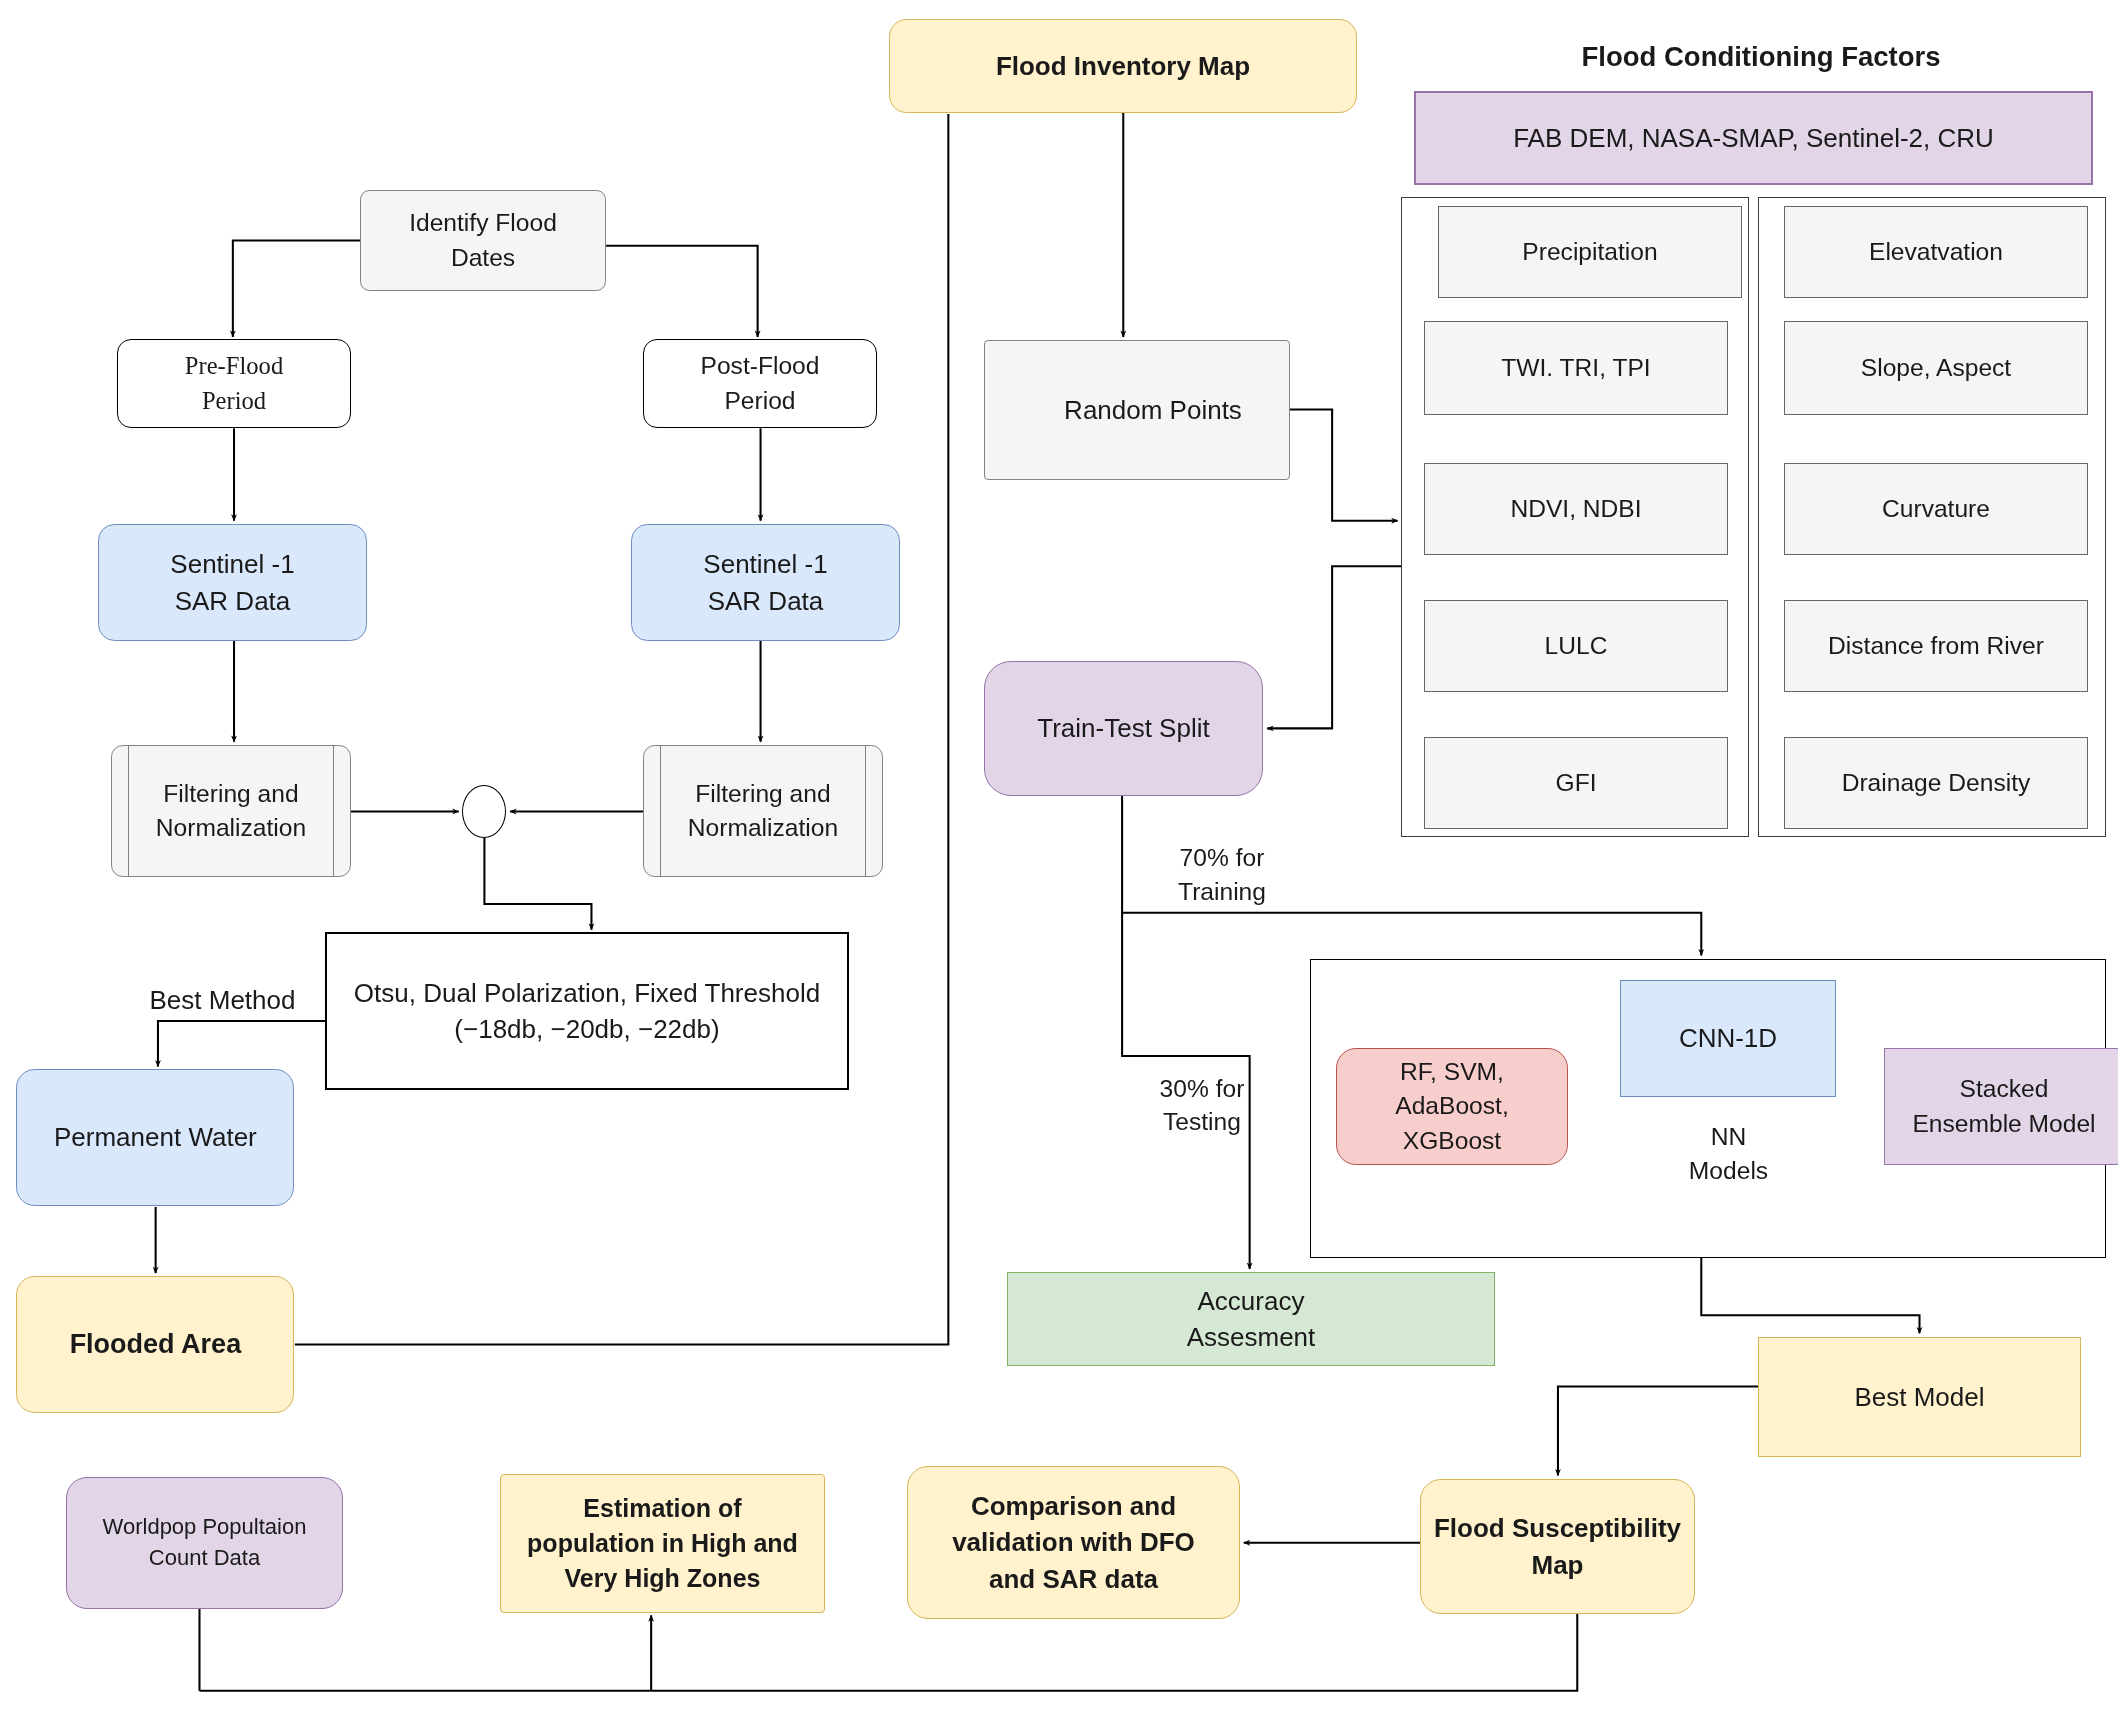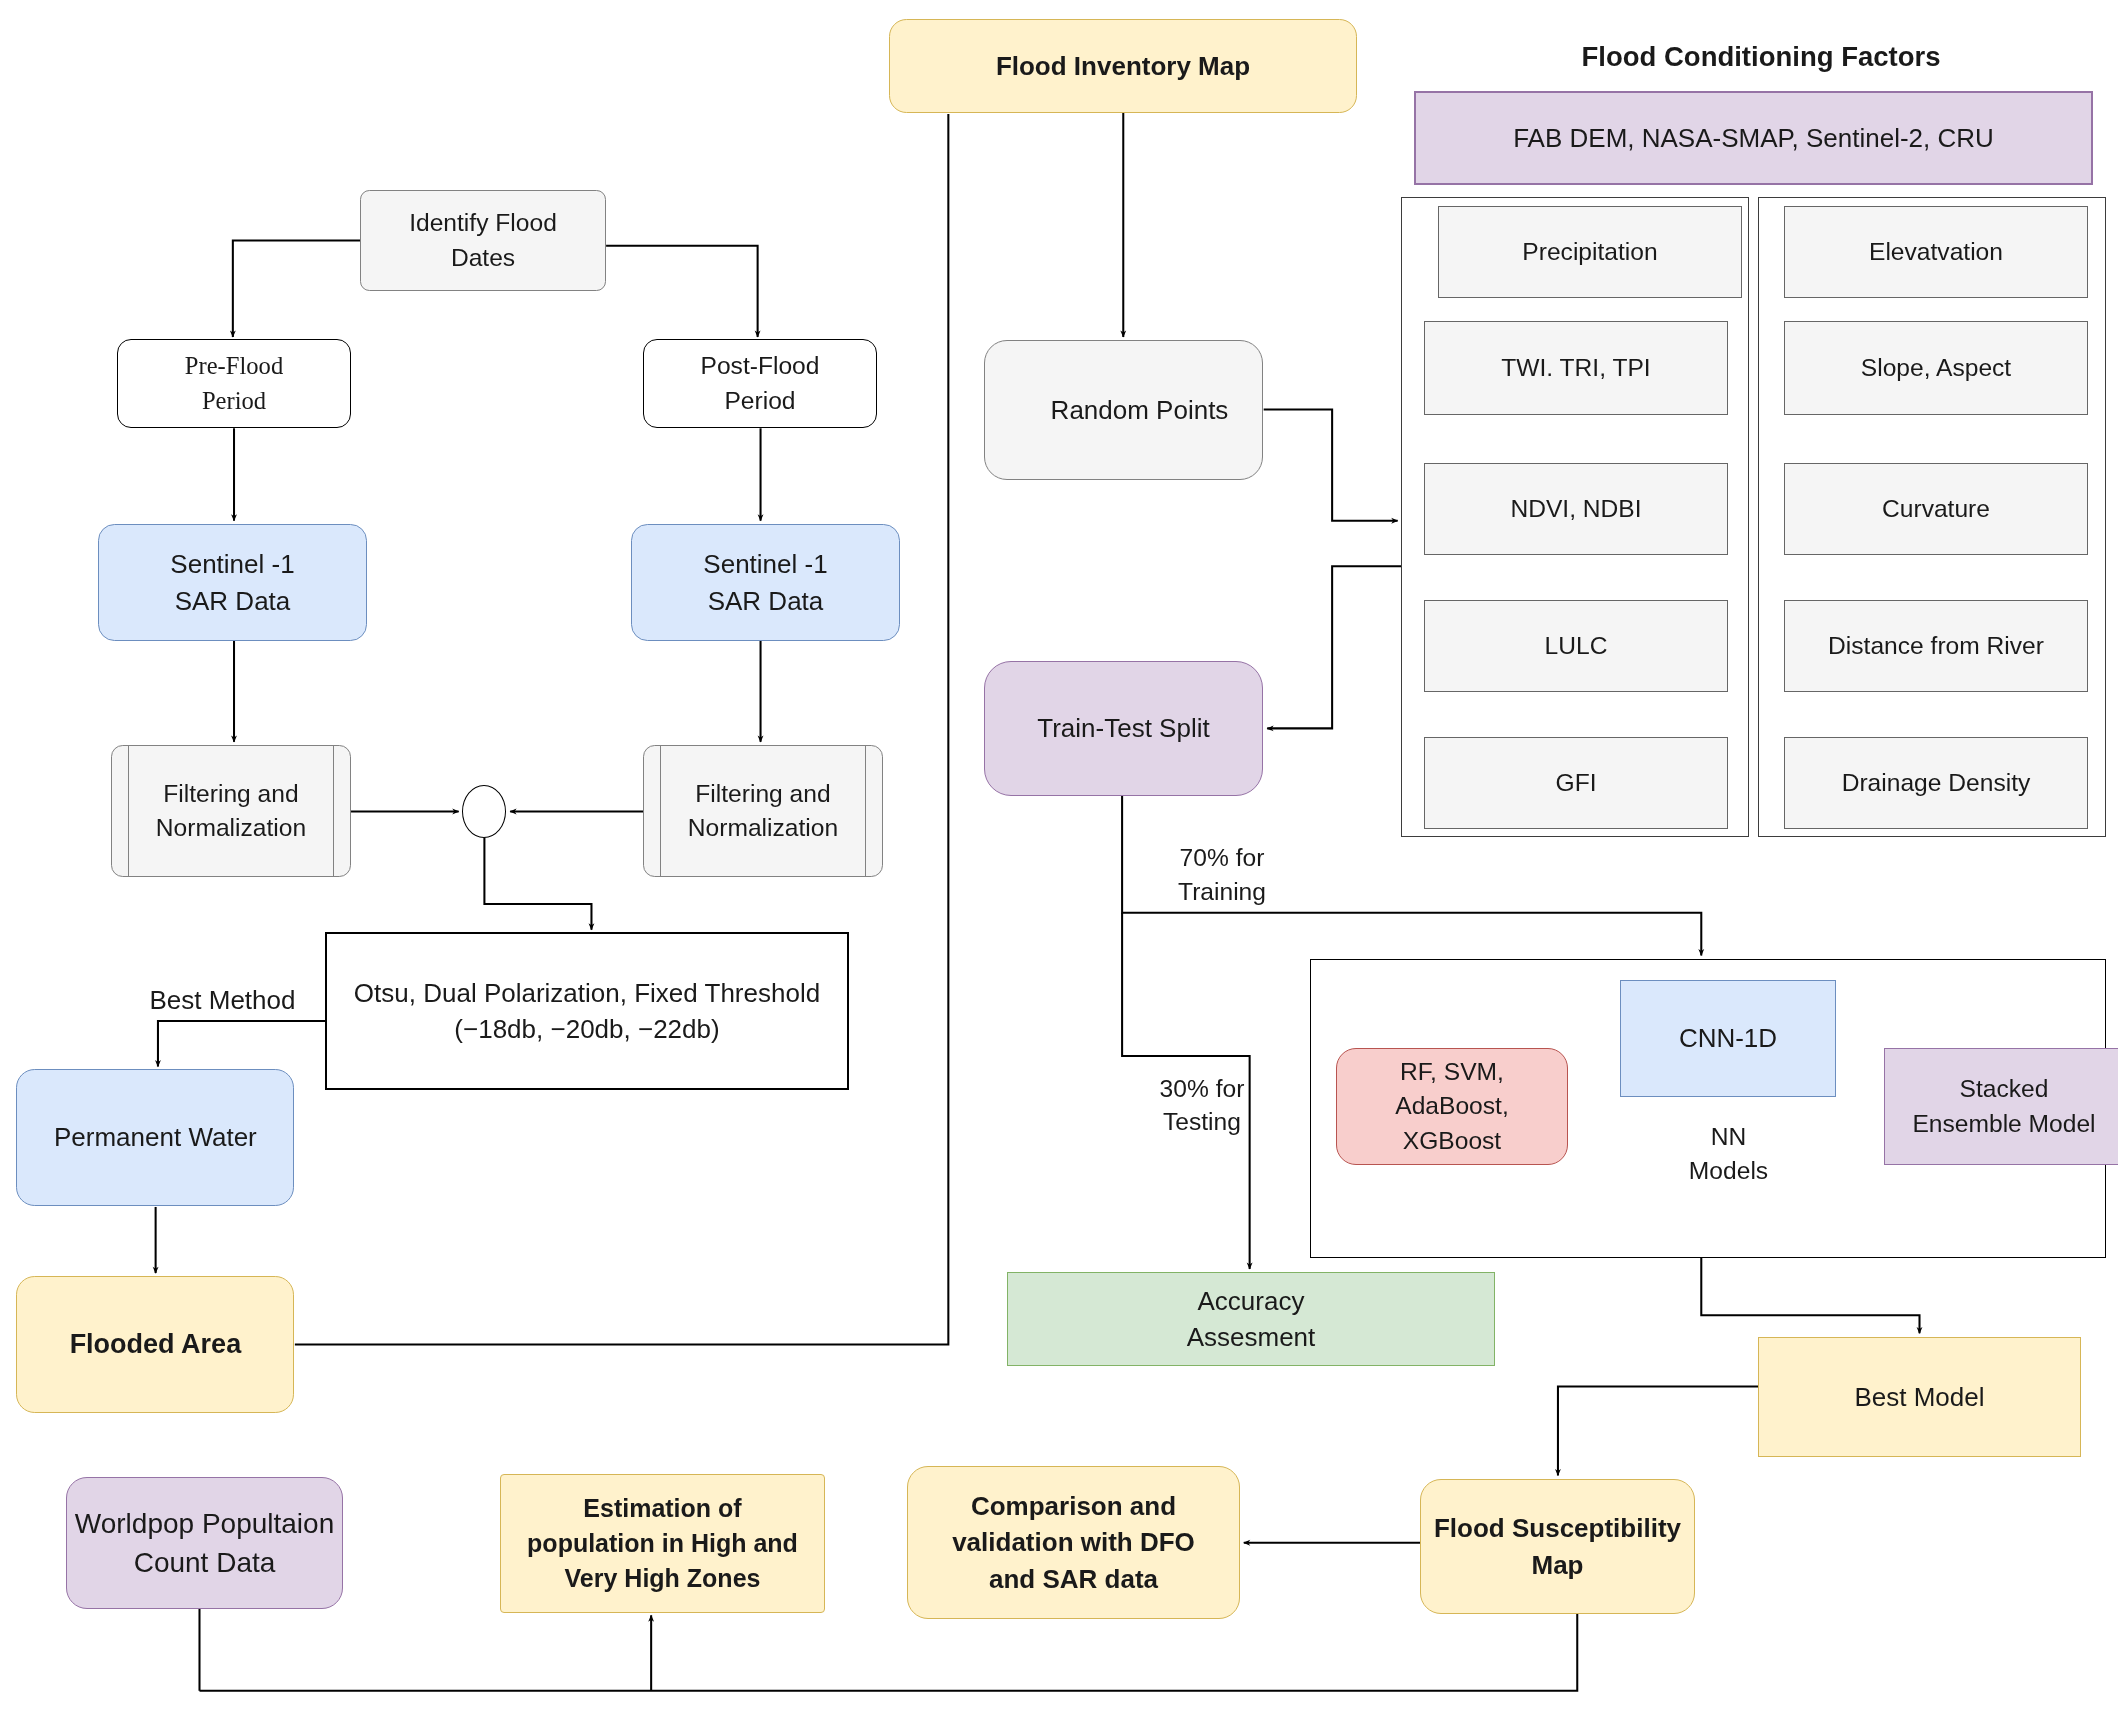--- a/index.html
+++ b/index.html
@@ -103,21 +103,21 @@
 
   <div class="node ellipse" style="left:462px;top:785px;width:44px;height:53px;"></div>
 
   <div class="node white" style="left:325px;top:932px;width:524px;height:158px;border-width:2.3px;font-size:26px;">Otsu, Dual Polarization, Fixed Threshold
 (−18db, −20db, −22db)</div>
   <div class="lbl" style="left:132px;top:969px;width:181px;height:64px;font-size:26px;">Best Method</div>
 
   <div class="node blue" style="left:16.4px;top:1069px;width:278px;height:137px;border-radius:18.7px;font-size:26px;">Permanent Water</div>
   <div class="node yellow bold" style="left:16.4px;top:1276px;width:278px;height:137px;border-radius:18.7px;font-size:27px;">Flooded Area</div>
 
-  <div class="node gray" style="left:984px;top:340px;width:279px;height:140px;border-radius:23px;font-size:26px;padding-left:32px;">Random Points</div>
+  <div class="node gray" style="left:984px;top:340px;width:306px;height:140px;border-radius:4px;font-size:26px;padding-left:32px;">Random Points</div>
   <div class="node purple" style="left:984px;top:661px;width:279px;height:135px;border-radius:27px;font-size:26px;">Train-Test Split</div>
   <div class="lbl" style="left:1149px;top:838px;width:146px;height:73px;">70% for
 Training</div>
   <div class="lbl" style="left:1129px;top:1067px;width:146px;height:76px;">30% for
 Testing</div>
 
   <div class="node purple" style="left:1414px;top:91px;width:679px;height:94px;border-width:2.3px;font-size:26px;">FAB DEM, NASA-SMAP, Sentinel-2, CRU</div>
 
   <div class="node fgray" style="left:1424px;top:206px;width:304px;height:92px;margin-left:14px;">Precipitation</div>
   <div class="node fgray" style="left:1424px;top:321px;width:304px;height:94px;">TWI. TRI, TPI</div>
@@ -144,17 +144,17 @@
 Assesment</div>
   <div class="node yellow" style="left:1758px;top:1337px;width:323px;height:120px;font-size:26px;">Best Model</div>
   <div class="node yellow bold" style="left:1420px;top:1479px;width:275px;height:135px;border-radius:21px;font-size:26px;">Flood Susceptibility
 Map</div>
   <div class="node yellow bold" style="left:907px;top:1466px;width:333px;height:153px;border-radius:21px;font-size:26px;">Comparison and
 validation with DFO
 and SAR data</div>
   <div class="node yellow bold" style="left:500px;top:1474px;width:325px;height:139px;border-radius:4px;font-size:25px;">Estimation of
 population in High and
 Very High Zones</div>
-  <div class="node purple" style="left:66px;top:1477px;width:277px;height:132px;border-radius:21px;font-size:28px;">Worldpop Popultaion
+  <div class="node purple" style="left:66px;top:1477px;width:277px;height:132px;border-radius:21px;font-size:22px;">Worldpop Popultaion
 Count Data</div>
 
 </div>
 
 
 </body></html>

